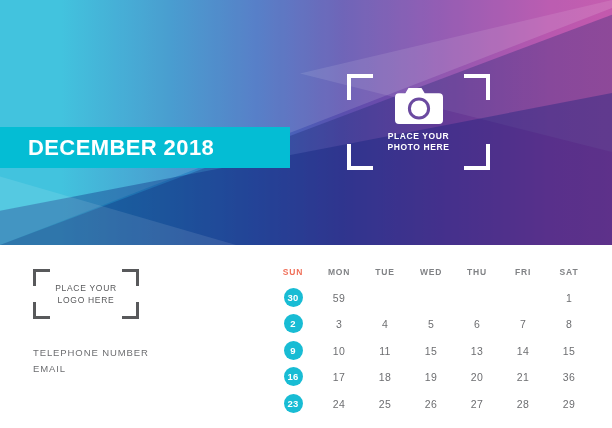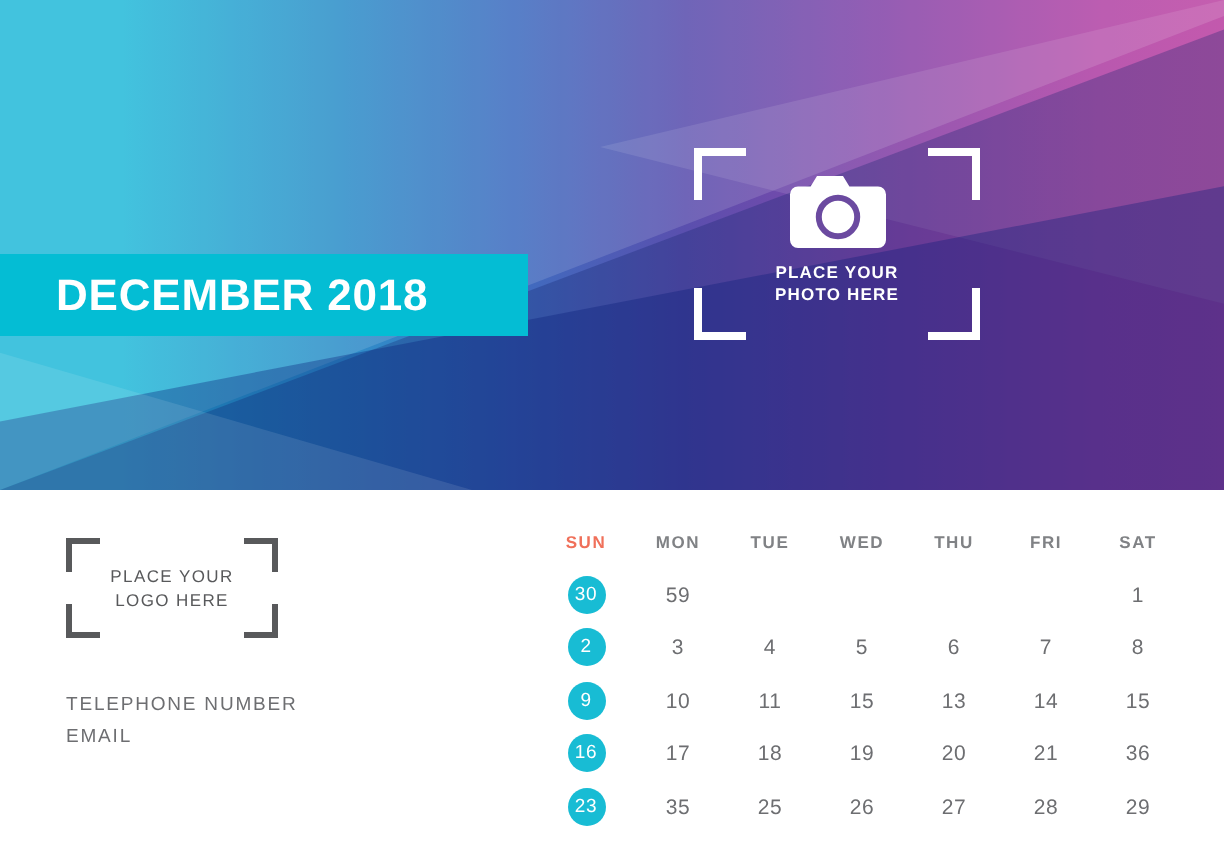--- a/index.html
+++ b/index.html
@@ -74,21 +74,21 @@
   .facet-corner {
     background: rgba(255,255,255,0.10);
     clip-path: polygon(0 72%, 236px 100%, 0 100%);
   }
 
   
   #month-bar {
     position: absolute;
     left: 0;
     top: 127px;
-    width: 264px;
+    width: 290px;
     height: 41px;
     background: #04bdd4;
     display: flex;
     align-items: center;
   }
   #month-title {
     color: #ffffff;
     font-size: 22px;
     font-weight: bold;
     letter-spacing: 0.4px;
@@ -218,20 +218,21 @@
   }
   .daynum.sun-circle {
     display: inline-block;
     width: 19px;
     height: 19px;
     line-height: 19px;
     border-radius: 50%;
     background: #18bcd4;
     color: #ffffff;
     font-size: 9.5px;
+    font-weight: bold;
   }
   .daynum.empty { color: transparent; }
 </style>
 </head>
 <body>
 
 <div id="calendar-page">
 
   <div id="hero">
     <div class="facet facet-top"></div>
@@ -325,21 +326,21 @@
             <div class="cal-cell"><span class="daynum sun-circle">16</span></div>
             <div class="cal-cell"><span class="daynum">17</span></div>
             <div class="cal-cell"><span class="daynum">18</span></div>
             <div class="cal-cell"><span class="daynum">19</span></div>
             <div class="cal-cell"><span class="daynum">20</span></div>
             <div class="cal-cell"><span class="daynum">21</span></div>
             <div class="cal-cell"><span class="daynum">36</span></div>
           </div>
           <div class="cal-row">
             <div class="cal-cell"><span class="daynum sun-circle">23</span></div>
-            <div class="cal-cell"><span class="daynum">35</span></div>
+            <div class="cal-cell"><span class="daynum">24</span></div>
             <div class="cal-cell"><span class="daynum">25</span></div>
             <div class="cal-cell"><span class="daynum">26</span></div>
             <div class="cal-cell"><span class="daynum">27</span></div>
             <div class="cal-cell"><span class="daynum">28</span></div>
             <div class="cal-cell"><span class="daynum">29</span></div>
           </div>
         </div>
     </div>
 
   </div>

